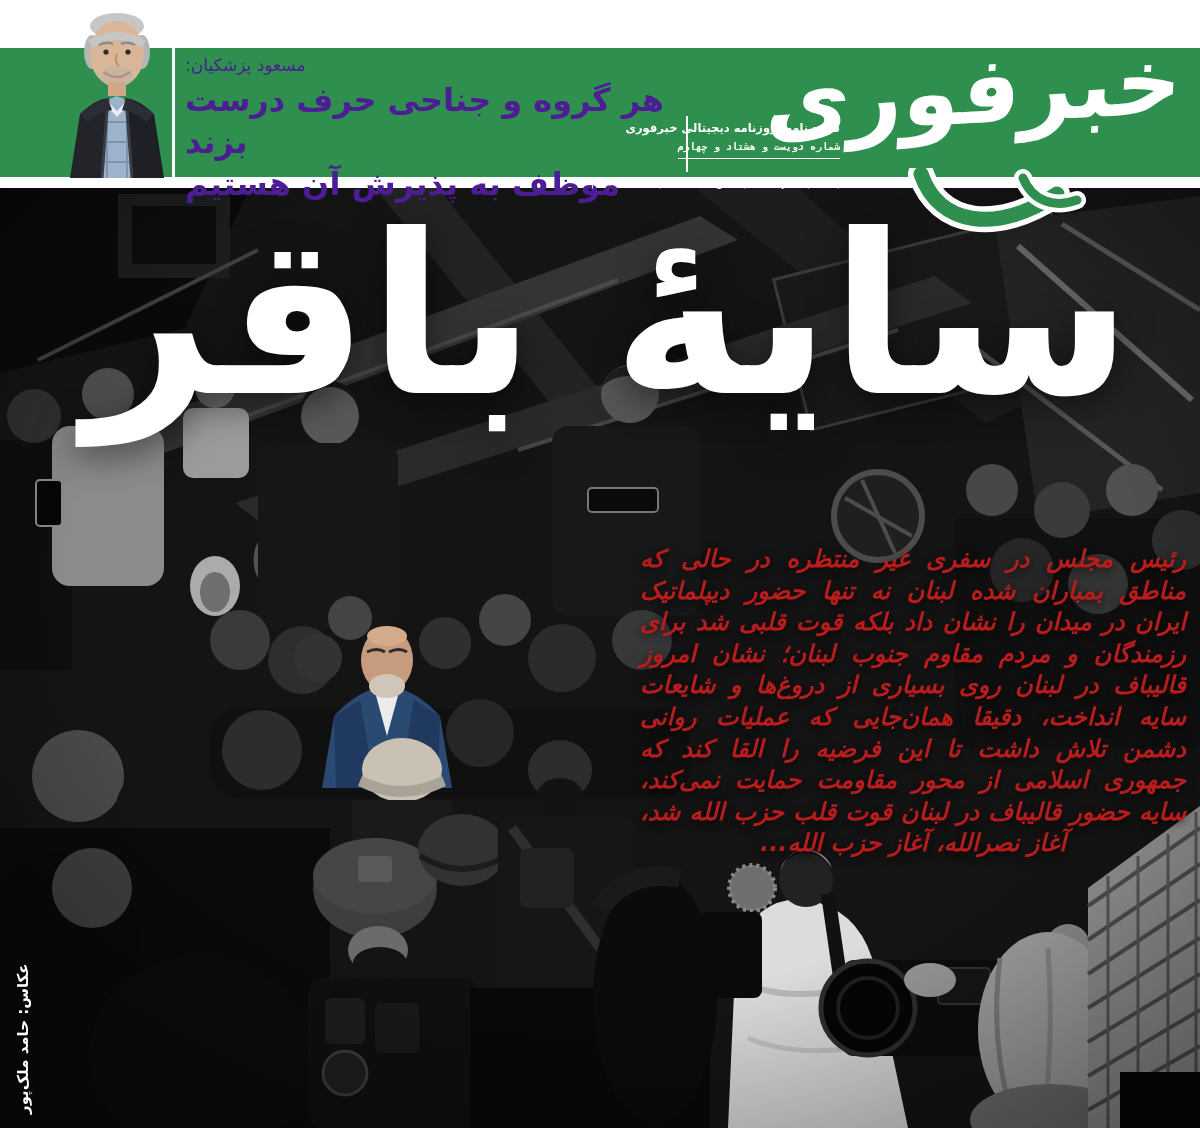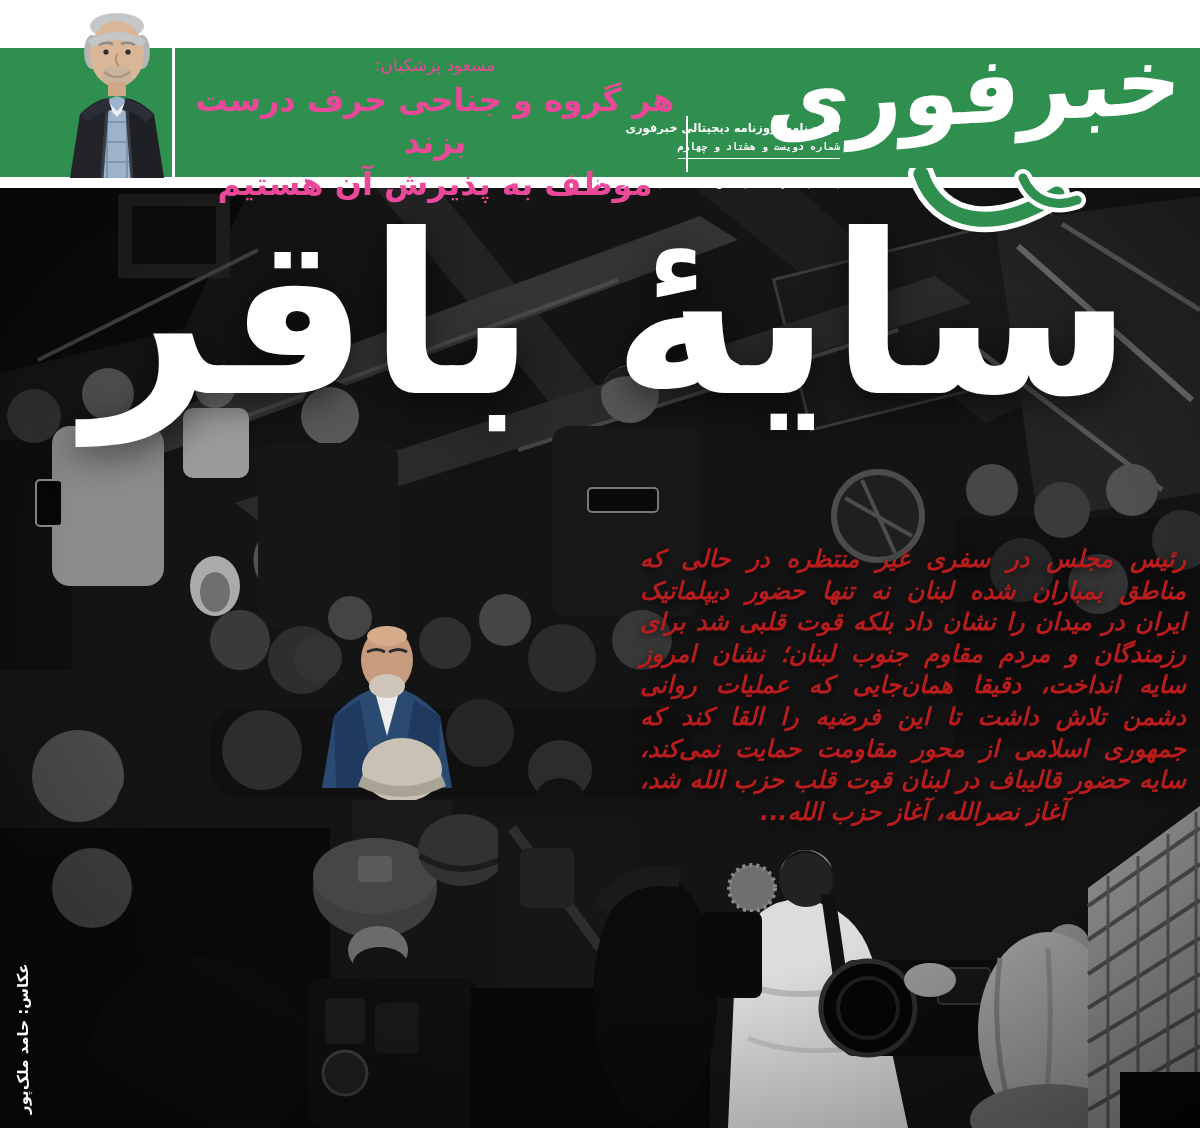--- a/index.html
+++ b/index.html
@@ -7,21 +7,21 @@
     width:1200px;height:1128px;position:relative;background:#ffffff;
     font-family:"DejaVu Sans", sans-serif;overflow:hidden;
   }
   
   .green-band{position:absolute;left:0;top:48px;width:1200px;height:129px;background:#2e8f4e;}
   .vline-left{position:absolute;left:172px;top:48px;width:3px;height:129px;background:#ffffff;}
   .vline-mid{position:absolute;left:686px;top:116px;width:2px;height:56px;background:#ffffff;}
   .portrait{position:absolute;left:52px;top:2px;width:130px;height:176px;}
   .quote-block{
     position:absolute;left:185px;top:54px;width:500px;height:120px;
-    color:#ec4899;direction:rtl;text-align:center;
+    color:#4c1d95;direction:rtl;text-align:left;
   }
   .quote-attr{font-size:17px;line-height:22px;}
   .quote-l1{font-size:32px;font-weight:bold;line-height:42px;margin-top:3px;}
   .quote-l2{font-size:32px;font-weight:bold;line-height:42px;}
   .masthead-info{
     position:absolute;right:360px;top:121px;direction:rtl;text-align:right;color:#ffffff;
   }
   .mh-tagline{font-size:11.5px;font-weight:bold;line-height:14px;white-space:nowrap;}
   .mh-issue{display:inline-block;font-size:10px;font-weight:bold;line-height:14px;
     padding-bottom:3px;border-bottom:1.5px solid #ffffff;white-space:nowrap;font-family:Liberation Mono, monospace;}
@@ -200,20 +200,21 @@
   <rect width="1200" height="940" fill="url(#vg)"></rect>
 </svg>
 
 <div class="headline">سایۀ باقر</div>
 
 <div class="body-text">
   <div class="bline">رئیس مجلس در سفری غیر منتظره در حالی که</div>
   <div class="bline">مناطق بمباران شده لبنان نه تنها حضور دیپلماتیک</div>
   <div class="bline">ایران در میدان را نشان داد بلکه قوت قلبی شد برای</div>
   <div class="bline">رزمندگان و مردم مقاوم جنوب لبنان؛ نشان امروز</div>
+  <div class="bline">قالیباف در لبنان روی بسیاری از دروغ‌ها و شایعات</div>
   <div class="bline">سایه انداخت، دقیقا همان‌جایی که عملیات روانی</div>
   <div class="bline">دشمن تلاش داشت تا این فرضیه را القا کند که</div>
   <div class="bline">جمهوری اسلامی از محور مقاومت حمایت نمی‌کند،</div>
   <div class="bline">سایه حضور قالیباف در لبنان قوت قلب حزب الله شد،</div>
   <div class="bline-last">آغاز نصرالله، آغاز حزب الله...</div>
 </div>
 
 <div class="credit">عکاس: حامد ملک‌پور</div>
 
 <div class="green-band"></div>

